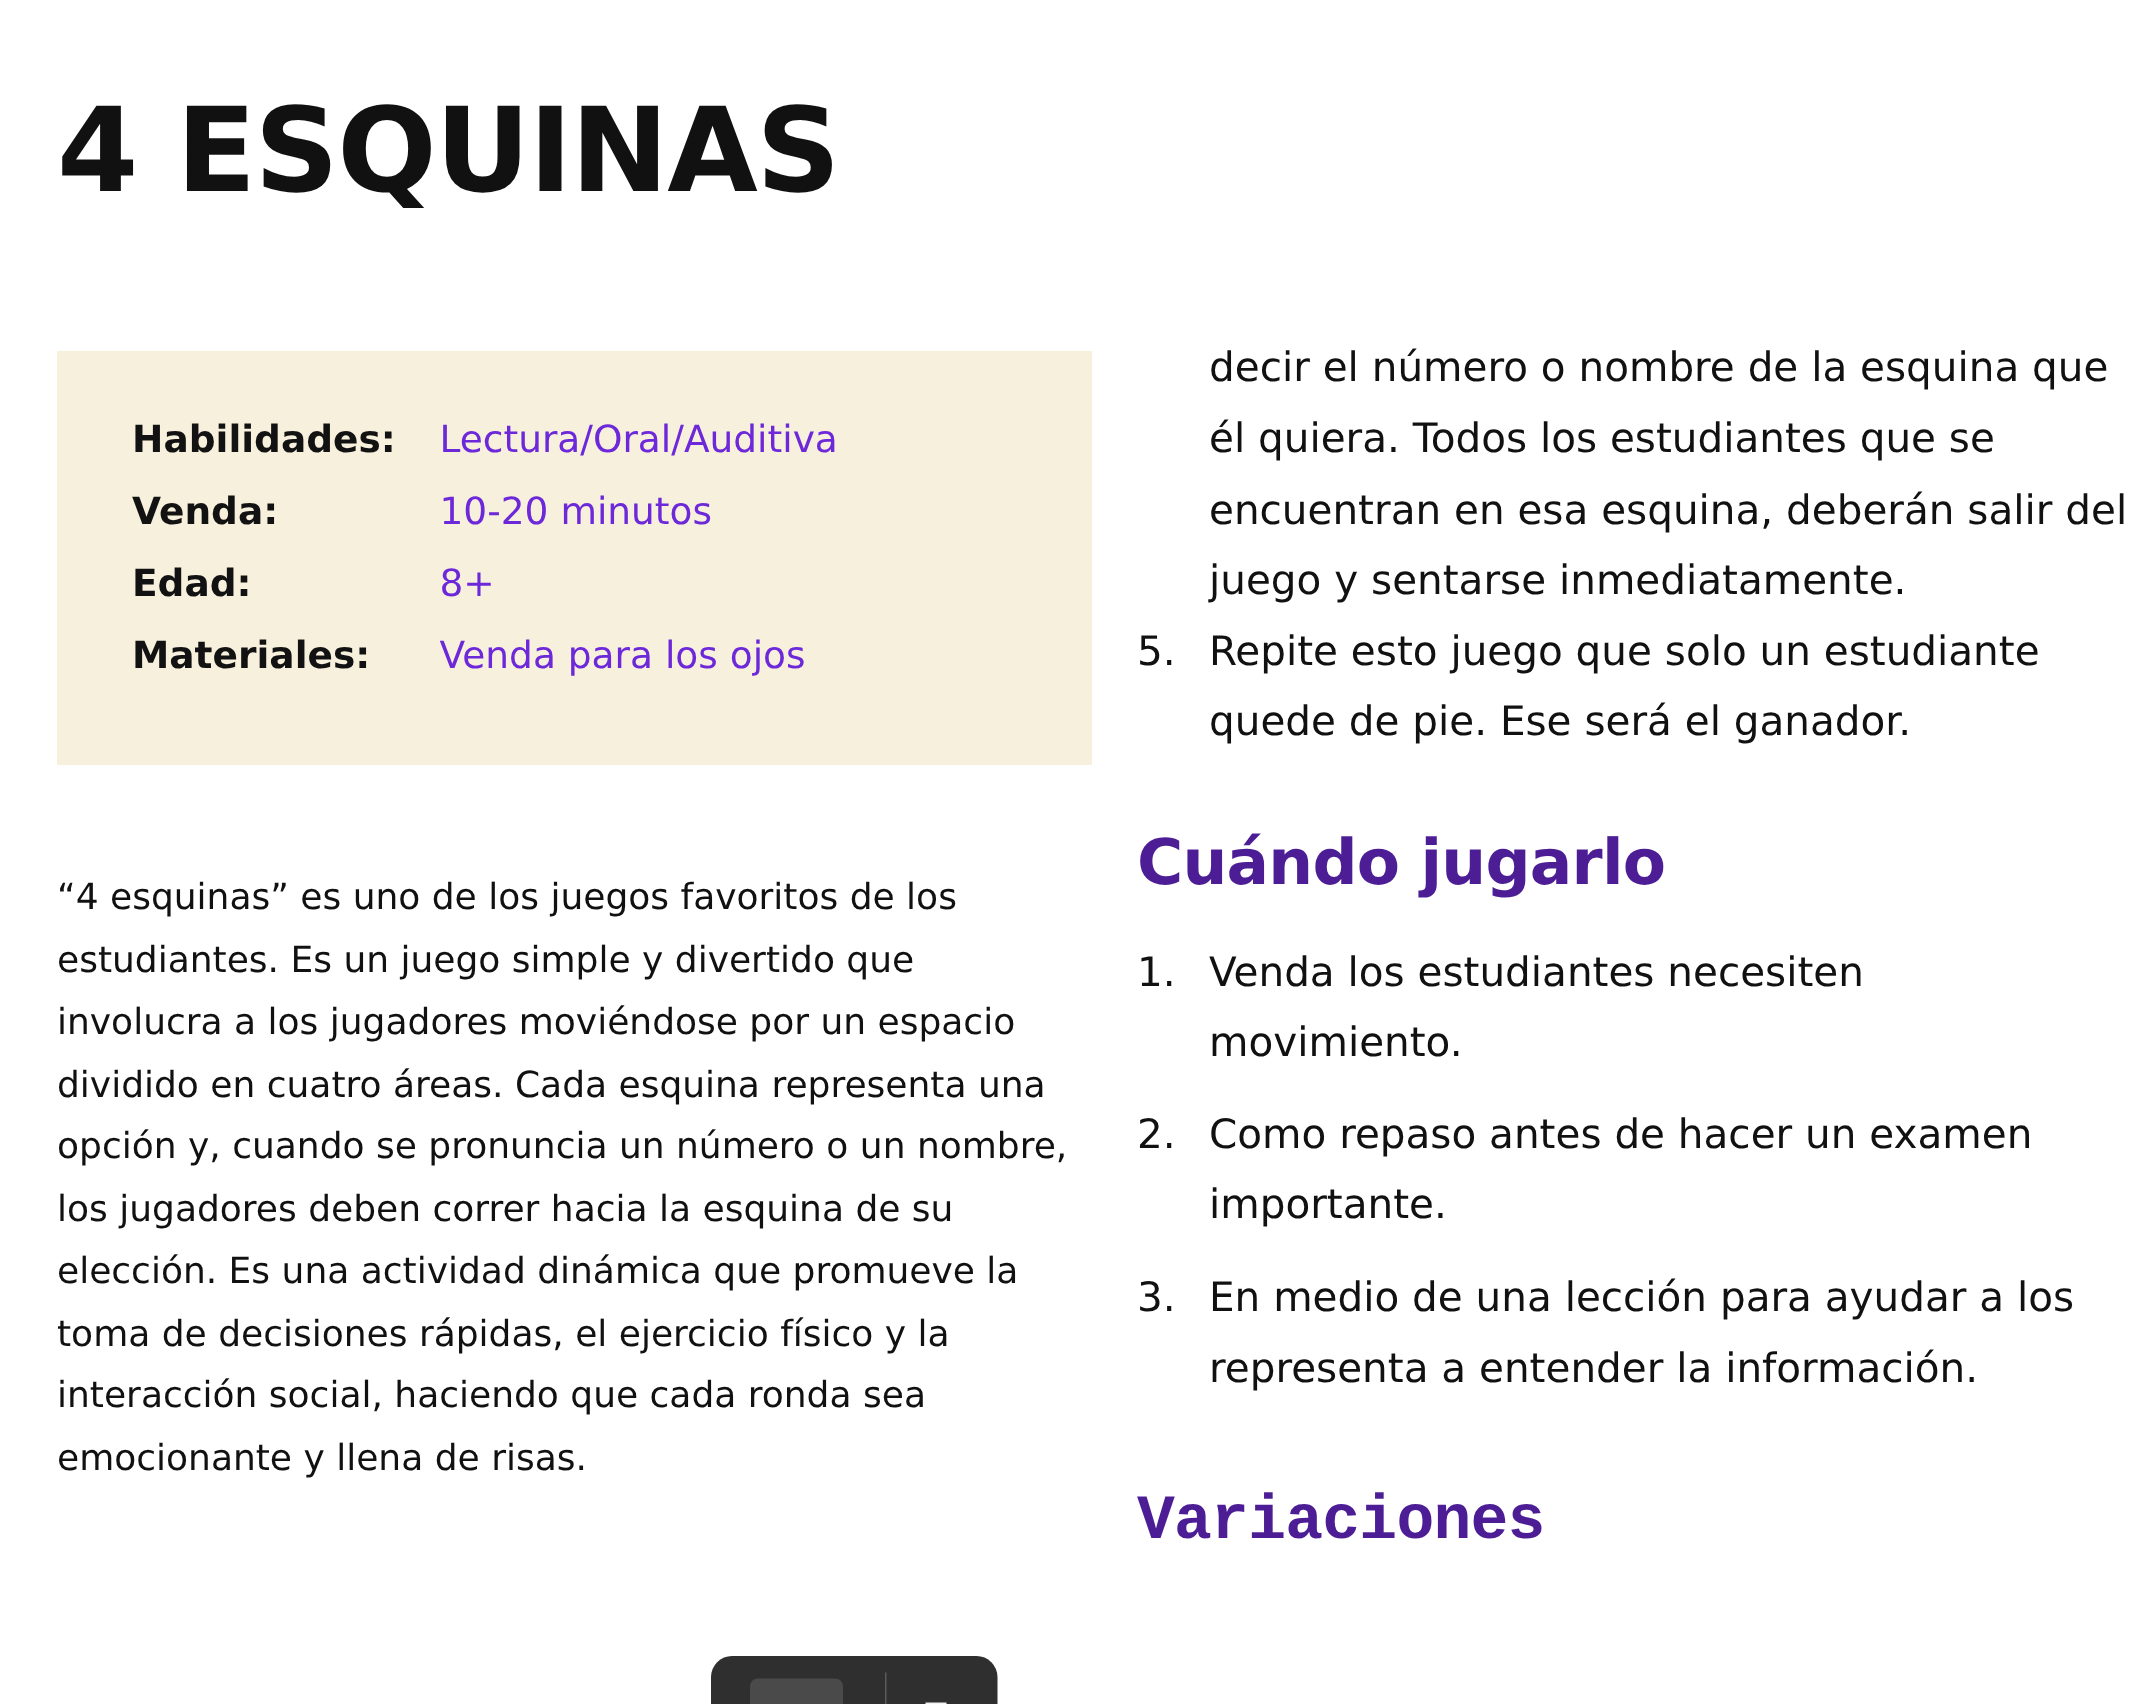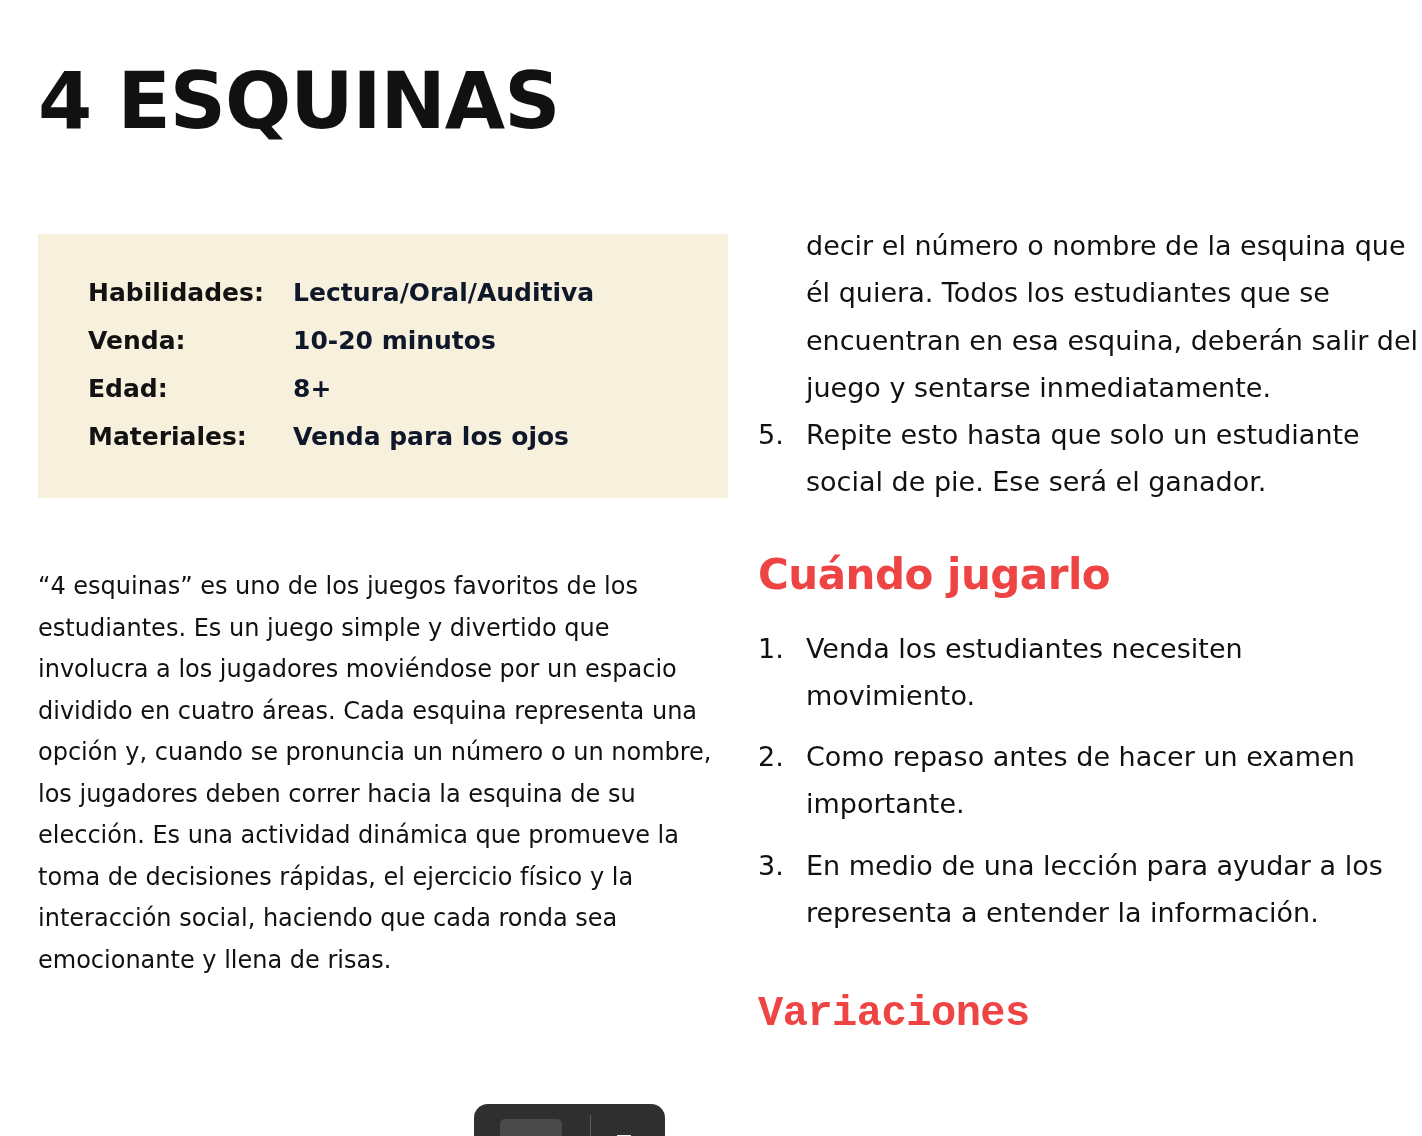--- a/index.html
+++ b/index.html
@@ -49,30 +49,30 @@
     padding: 44px 50px 46px 50px;
     width: 690px;
   }
   .info-row {
     display: flex;
     align-items: center;
     margin-bottom: 18px;
     font-size: 25px;
     line-height: 1.2;
   }
-  .info-row:last-child { margin-bottom: 0; }
+  .info-row:last-child { margin-bottom: 12px; }
   .info-label {
     font-weight: 700;
     width: 205px;
     flex: 0 0 205px;
     color: #121212;
   }
   .info-value {
-    font-weight: 700;
-    color: #0f172a;
+    font-weight: 400;
+    color: #6d28d9;
   }
 
   .body-text {
     margin-top: 68px;
     font-size: 24px;
     line-height: 1.73;
     color: #111111;
     width: 680px;
   }
 
@@ -111,21 +111,21 @@
     color: #111;
   }
   ol.num-list li .txt {
     flex: 1;
   }
 
   .section-heading {
     font-size: 42px;
     font-weight: 800;
     letter-spacing: -0.5px;
-    color: #ef4444;
+    color: #4c1d95;
     margin: 44px 0 26px 0;
   }
 
   .heading-variaciones {
     margin-top: 54px;
     font-family: Liberation Mono, monospace;
   }
 
   
   .control-bar {
@@ -208,21 +208,21 @@
     <div class="body-text">“4 esquinas” es uno de los juegos favoritos de los estudiantes. Es un juego simple y divertido que involucra a los jugadores moviéndose por un espacio dividido en cuatro áreas. Cada esquina representa una opción y, cuando se pronuncia un número o un nombre, los jugadores deben correr hacia la esquina de su elección. Es una actividad dinámica que promueve la toma de decisiones rápidas, el ejercicio físico y la interacción social, haciendo que cada ronda sea emocionante y llena de risas.</div>
   </div>
 
   <div class="right-col">
 
     <div class="para-cont">decir el número o nombre de la esquina que él quiera. Todos los estudiantes que se encuentran en esa esquina, deberán salir del juego y sentarse inmediatamente.</div>
 
     <ol class="num-list">
       <li>
         <span class="num">5.</span>
-        <span class="txt">Repite esto hasta que solo un estudiante social de pie. Ese será el ganador.</span>
+        <span class="txt">Repite esto juego que solo un estudiante quede de pie. Ese será el ganador.</span>
       </li>
     </ol>
 
     <div class="section-heading">Cuándo jugarlo</div>
 
     <ol class="num-list">
       <li>
         <span class="num">1.</span>
         <span class="txt">Venda los estudiantes necesiten movimiento.</span>
       </li>

